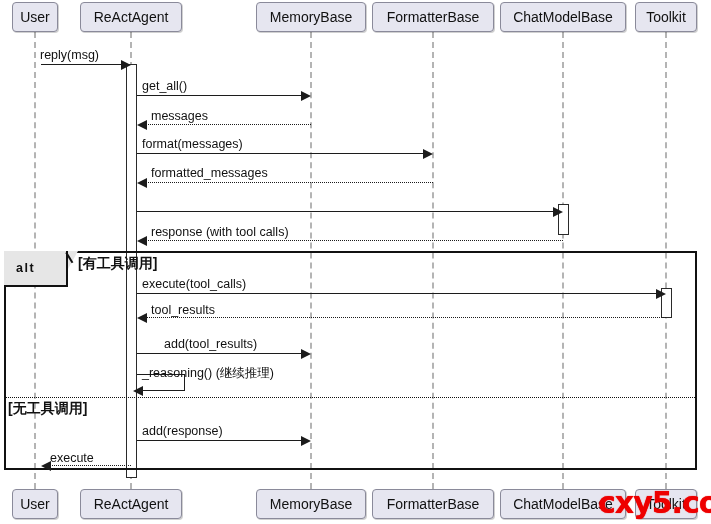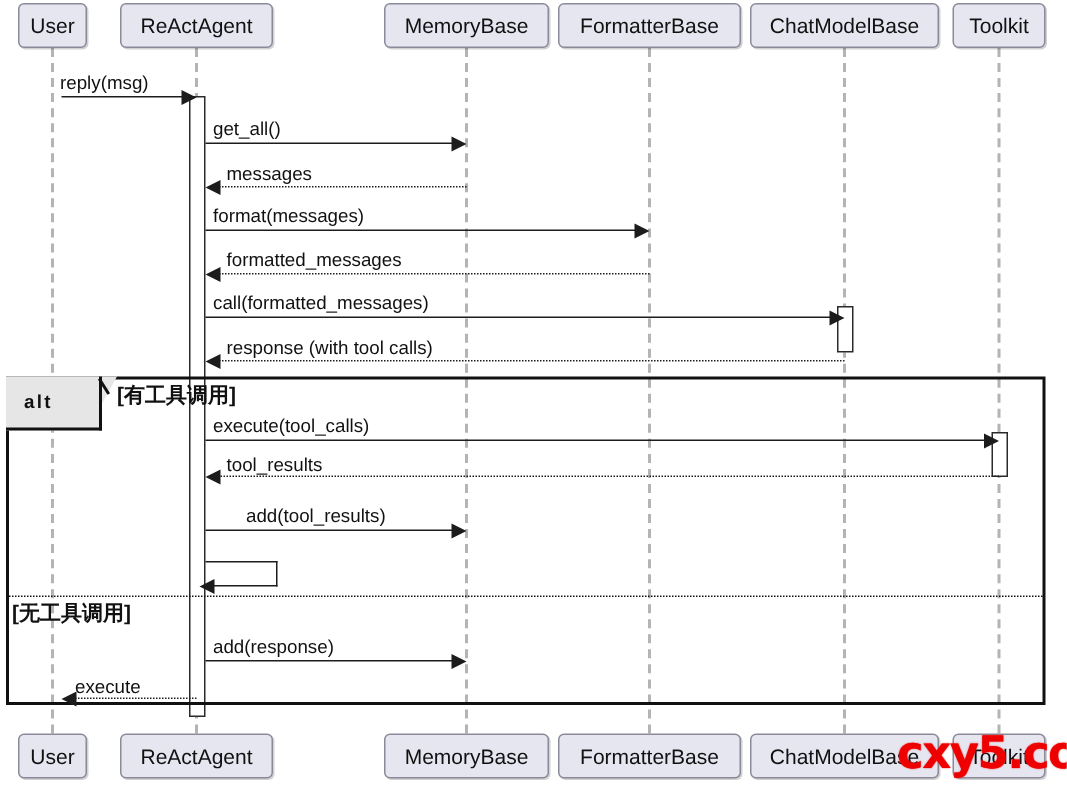--- a/index.html
+++ b/index.html
@@ -197,35 +197,35 @@
       <div class="arrow-head left" style="left: 137px; top: 120px;"></div>
       <div class="msg-label" style="left: 151px; top: 110px;">messages</div>
       <div class="msg-line" style="left: 137px; top: 153px; width: 288px;"></div>
       <div class="arrow-head right" style="left: 423px; top: 149px;"></div>
       <div class="msg-label" style="left: 142px; top: 138px;">format(messages)</div>
       <div class="msg-line dotted" style="left: 143px; top: 182px; width: 290px;"></div>
       <div class="arrow-head left" style="left: 137px; top: 178px;"></div>
       <div class="msg-label" style="left: 151px; top: 167px;">formatted_messages</div>
       <div class="msg-line" style="left: 137px; top: 211px; width: 418px;"></div>
       <div class="arrow-head right" style="left: 553px; top: 207px;"></div>
-      <div class="msg-label" style="left: 142px; top: 196px;">call(formatted_messages)</div>
       <div class="msg-line dotted" style="left: 143px; top: 240px; width: 420px;"></div>
       <div class="arrow-head left" style="left: 137px; top: 236px;"></div>
       <div class="msg-label" style="left: 151px; top: 226px;">response (with tool calls)</div>
       <div class="msg-line" style="left: 137px; top: 293px; width: 521px;"></div>
       <div class="arrow-head right" style="left: 656px; top: 289px;"></div>
       <div class="msg-label" style="left: 142px; top: 278px;">execute(tool_calls)</div>
       <div class="msg-line dotted" style="left: 143px; top: 317px; width: 523px;"></div>
       <div class="arrow-head left" style="left: 137px; top: 313px;"></div>
       <div class="msg-label" style="left: 151px; top: 304px;">tool_results</div>
       <div class="msg-line" style="left: 137px; top: 353px; width: 166px;"></div>
       <div class="arrow-head right" style="left: 301px; top: 349px;"></div>
       <div class="msg-label" style="left: 144px; top: 338px; margin-left: 20px;">add(tool_results)</div>
       <div class="self-msg" style="left: 137px; top: 374px; width: 48px; height: 17px;"></div>
       <div class="arrow-head left" style="left: 133px; top: 386px;"></div>
+      <div class="msg-label" style="left: 142px; top: 367px;">_reasoning() (继续推理)</div>
       <div class="msg-line" style="left: 137px; top: 440px; width: 166px;"></div>
       <div class="arrow-head right" style="left: 301px; top: 436px;"></div>
       <div class="msg-label" style="left: 142px; top: 425px;">add(response)</div>
       <div class="msg-line dotted" style="left: 47px; top: 465px; width: 84px;"></div>
       <div class="arrow-head left" style="left: 41px; top: 461px;"></div>
       <div class="msg-label" style="left: 50px; top: 452px;">execute</div>
     </div>
 
   <div class="layer" id="participants-layer">
       <div class="participant" style="left: 12px; top: 2px; width: 46px; height: 30px;">

